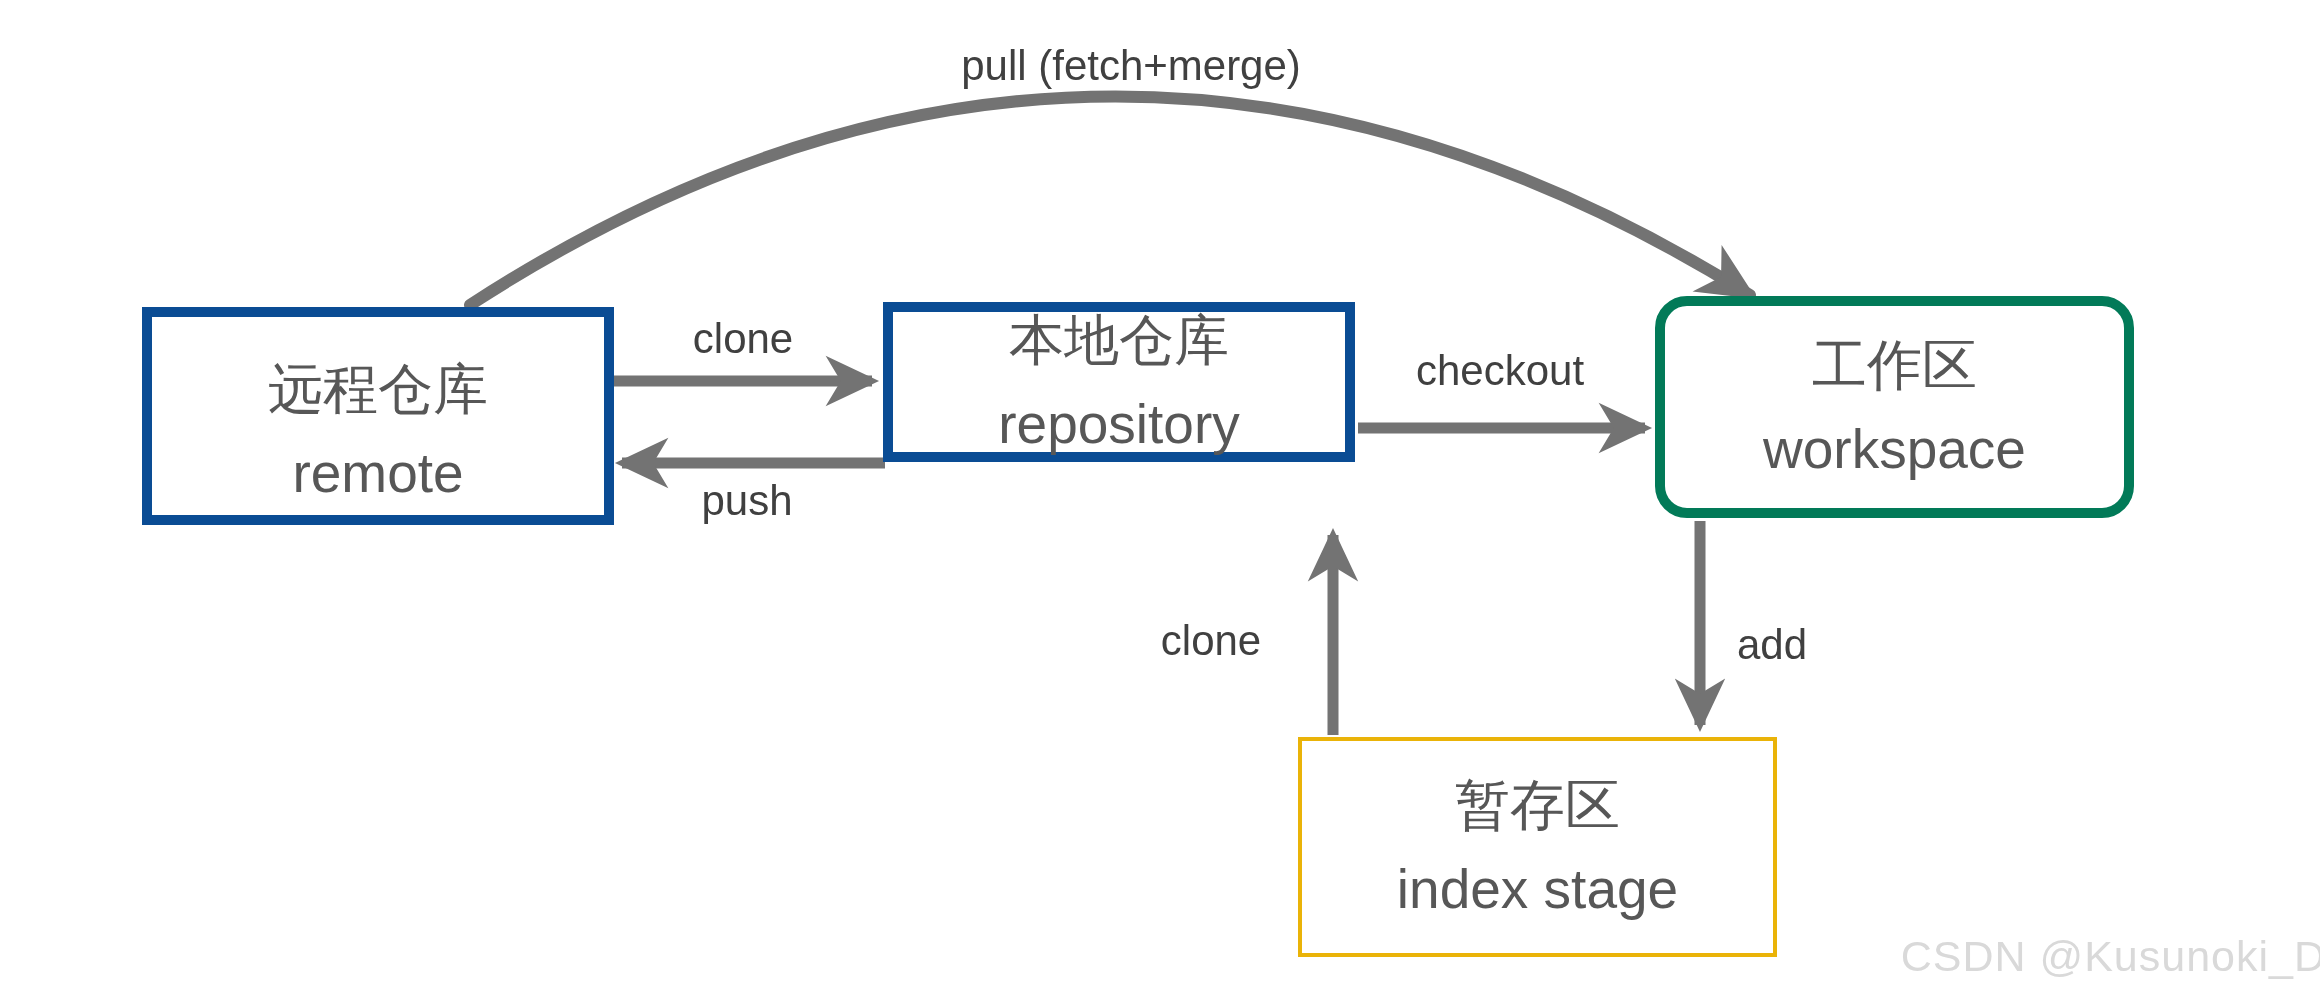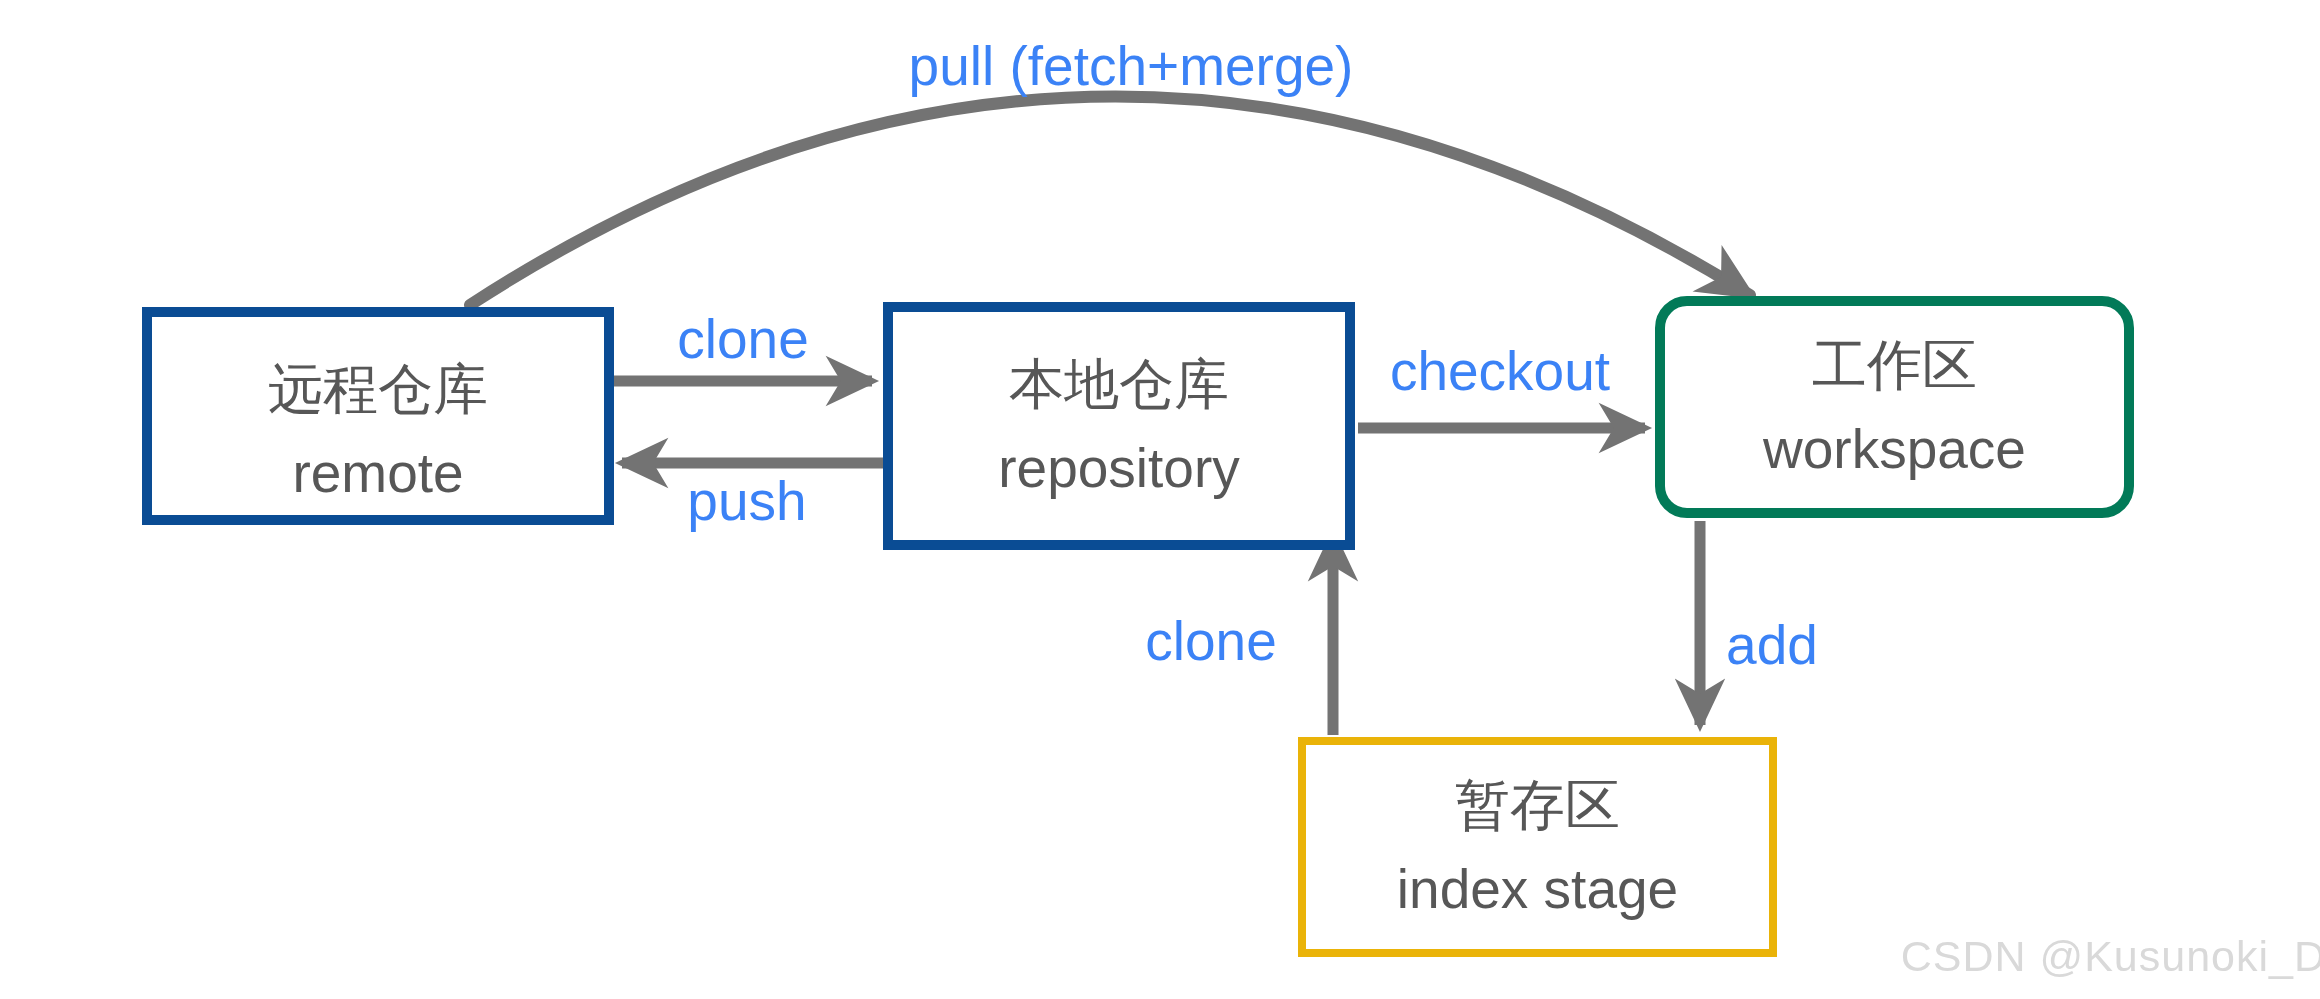--- a/index.html
+++ b/index.html
@@ -6,31 +6,31 @@
   body{width:2320px;height:999px;overflow:hidden;
        font-family:"Liberation Sans","DejaVu Sans",sans-serif;}
   #canvas{position:relative;width:2320px;height:999px;background:#ffffff;}
 
   .node{position:absolute;display:flex;flex-direction:column;align-items:center;
         justify-content:center;background:#ffffff;box-sizing:border-box;}
   .node .line{font-size:55px;line-height:84px;color:#575757;white-space:nowrap;text-align:center;}
 
   .node-blue{border:10px solid #0A4C94;}
   .node-green{border:10px solid #027A58;}
-  .node-red{border:8px solid #eab308;}
+  .node-red{border:4px solid #eab308;}
 
   #node-remote    {left:142px; top:307px; width:472px; height:218px;justify-content:flex-end;}
-  #node-repository{left:883px; top:302px; width:472px; height:248px;}
+  #node-repository{left:883px; top:302px; width:472px; height:160px;}
   #node-workspace {left:1655px;top:296px; width:479px; height:222px;border-radius:32px;}
   #node-index     {left:1298px;top:737px; width:479px; height:220px;}
 
   #arrow-layer{position:absolute;left:0;top:0;width:2320px;height:999px;pointer-events:none;}
 
-  .edge-label{position:absolute;transform:translate(-50%,-50%);font-size:55px;
-              color:#3b82f6;white-space:nowrap;}
+  .edge-label{position:absolute;transform:translate(-50%,-50%);font-size:42px;
+              color:#404040;white-space:nowrap;}
   #label-pull     {left:1131px;top:66px;}
   #label-clone    {left:743px; top:339px;}
   #label-push     {left:747px; top:501px;}
   #label-checkout {left:1500px;top:371px;}
   #label-commit   {left:1211px;top:641px;}
   #label-add      {left:1772px;top:629px;margin-top:16px;}
 
   #watermark{position:absolute;right:-6px;top:932px;font-size:43px;color:#D9D9D9;
              white-space:nowrap;letter-spacing:1px;}
 </style>

